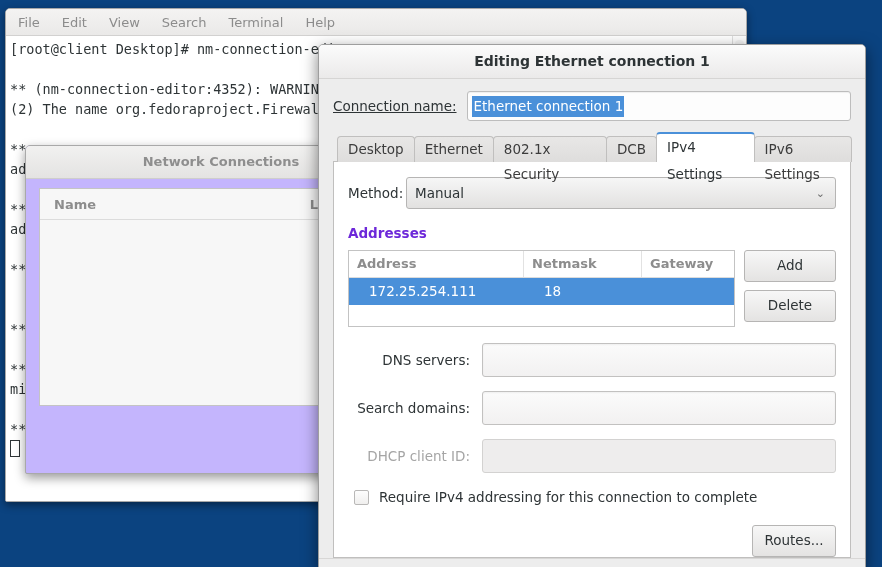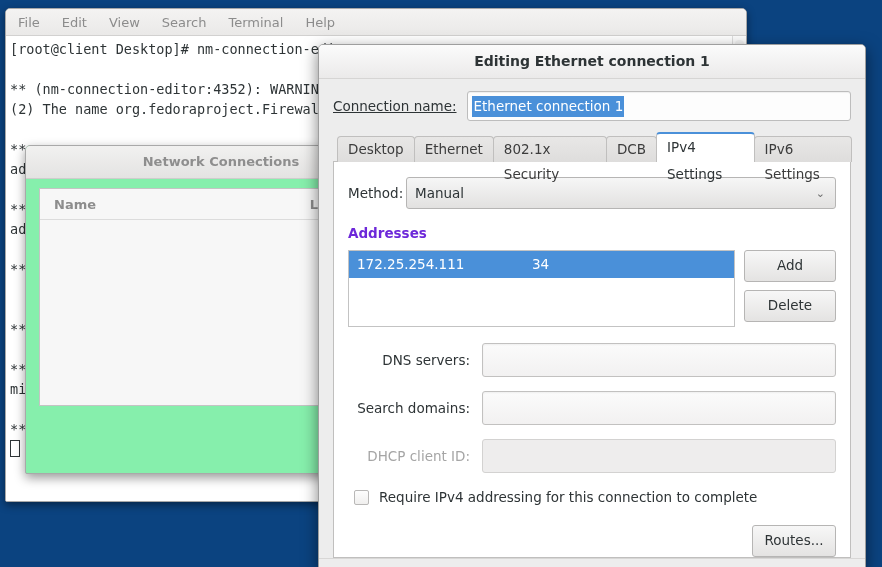--- a/index.html
+++ b/index.html
@@ -103,21 +103,21 @@
     top: 4px; height: 250px;
     background: #f2f2f2;
     border-radius: 4px;
   }
 
   
   #netconn-window {
     position: absolute;
     left: 25px; top: 145px;
     width: 390px; height: 327px;
-    background: #86efac;
+    background: #c4b5fd;
     border: 1px solid #a9a9a9;
     border-radius: 5px 5px 2px 2px;
     box-shadow: 0 4px 11px rgba(0,0,0,0.40);
     display: flex; flex-direction: column;
     overflow: hidden;
   }
   #netconn-titlebar {
     height: 32px; flex: none;
     background: linear-gradient(to bottom, #f1f1f0 0%, #e4e3e2 100%);
     border-bottom: 1px solid #cecdcc;
@@ -290,21 +290,21 @@
   .addr-h {
     font-size: 13px; color: #8d8d8d; font-weight: bold;
     line-height: 26px;
     padding-left: 8px;
     border-right: 1px solid #e2e2e2;
     box-sizing: border-box;
   }
   .addr-c {
     font-size: 13.5px;
     line-height: 27px;
-    padding-left: 8px;
+    padding-left: 20px;
     box-sizing: border-box;
   }
   .col-address { width: 175px; }
   .col-netmask { width: 118px; }
   .col-gateway { flex: 1; border-right: none; }
   .addr-row {
     display: flex; height: 27px; flex: none;
   }
   .addr-row.selected { background: #4a90d9; }
   .addr-row.selected .addr-c { color: #ffffff; }
@@ -452,23 +452,28 @@
           <div class="combo">
             <span>Manual</span>
             <span class="chev">⌄</span>
           </div>
         </div>
 
         <div id="addresses-heading">Addresses</div>
 
         <div id="addresses-block">
           <div id="addr-table">
+            <div id="addr-header">
+              <span class="addr-h col-address">Address</span>
+              <span class="addr-h col-netmask">Netmask</span>
+              <span class="addr-h col-gateway">Gateway</span>
+            </div>
             <div class="addr-row selected">
               <span class="addr-c col-address">172.25.254.111</span>
-              <span class="addr-c col-netmask">34</span>
+              <span class="addr-c col-netmask">18</span>
               <span class="addr-c col-gateway"></span>
             </div>
           </div>
           <div id="addr-buttons">
             <div class="btn">Add</div>
             <div class="btn">Delete</div>
           </div>
         </div>
 
         <div class="form-row">

